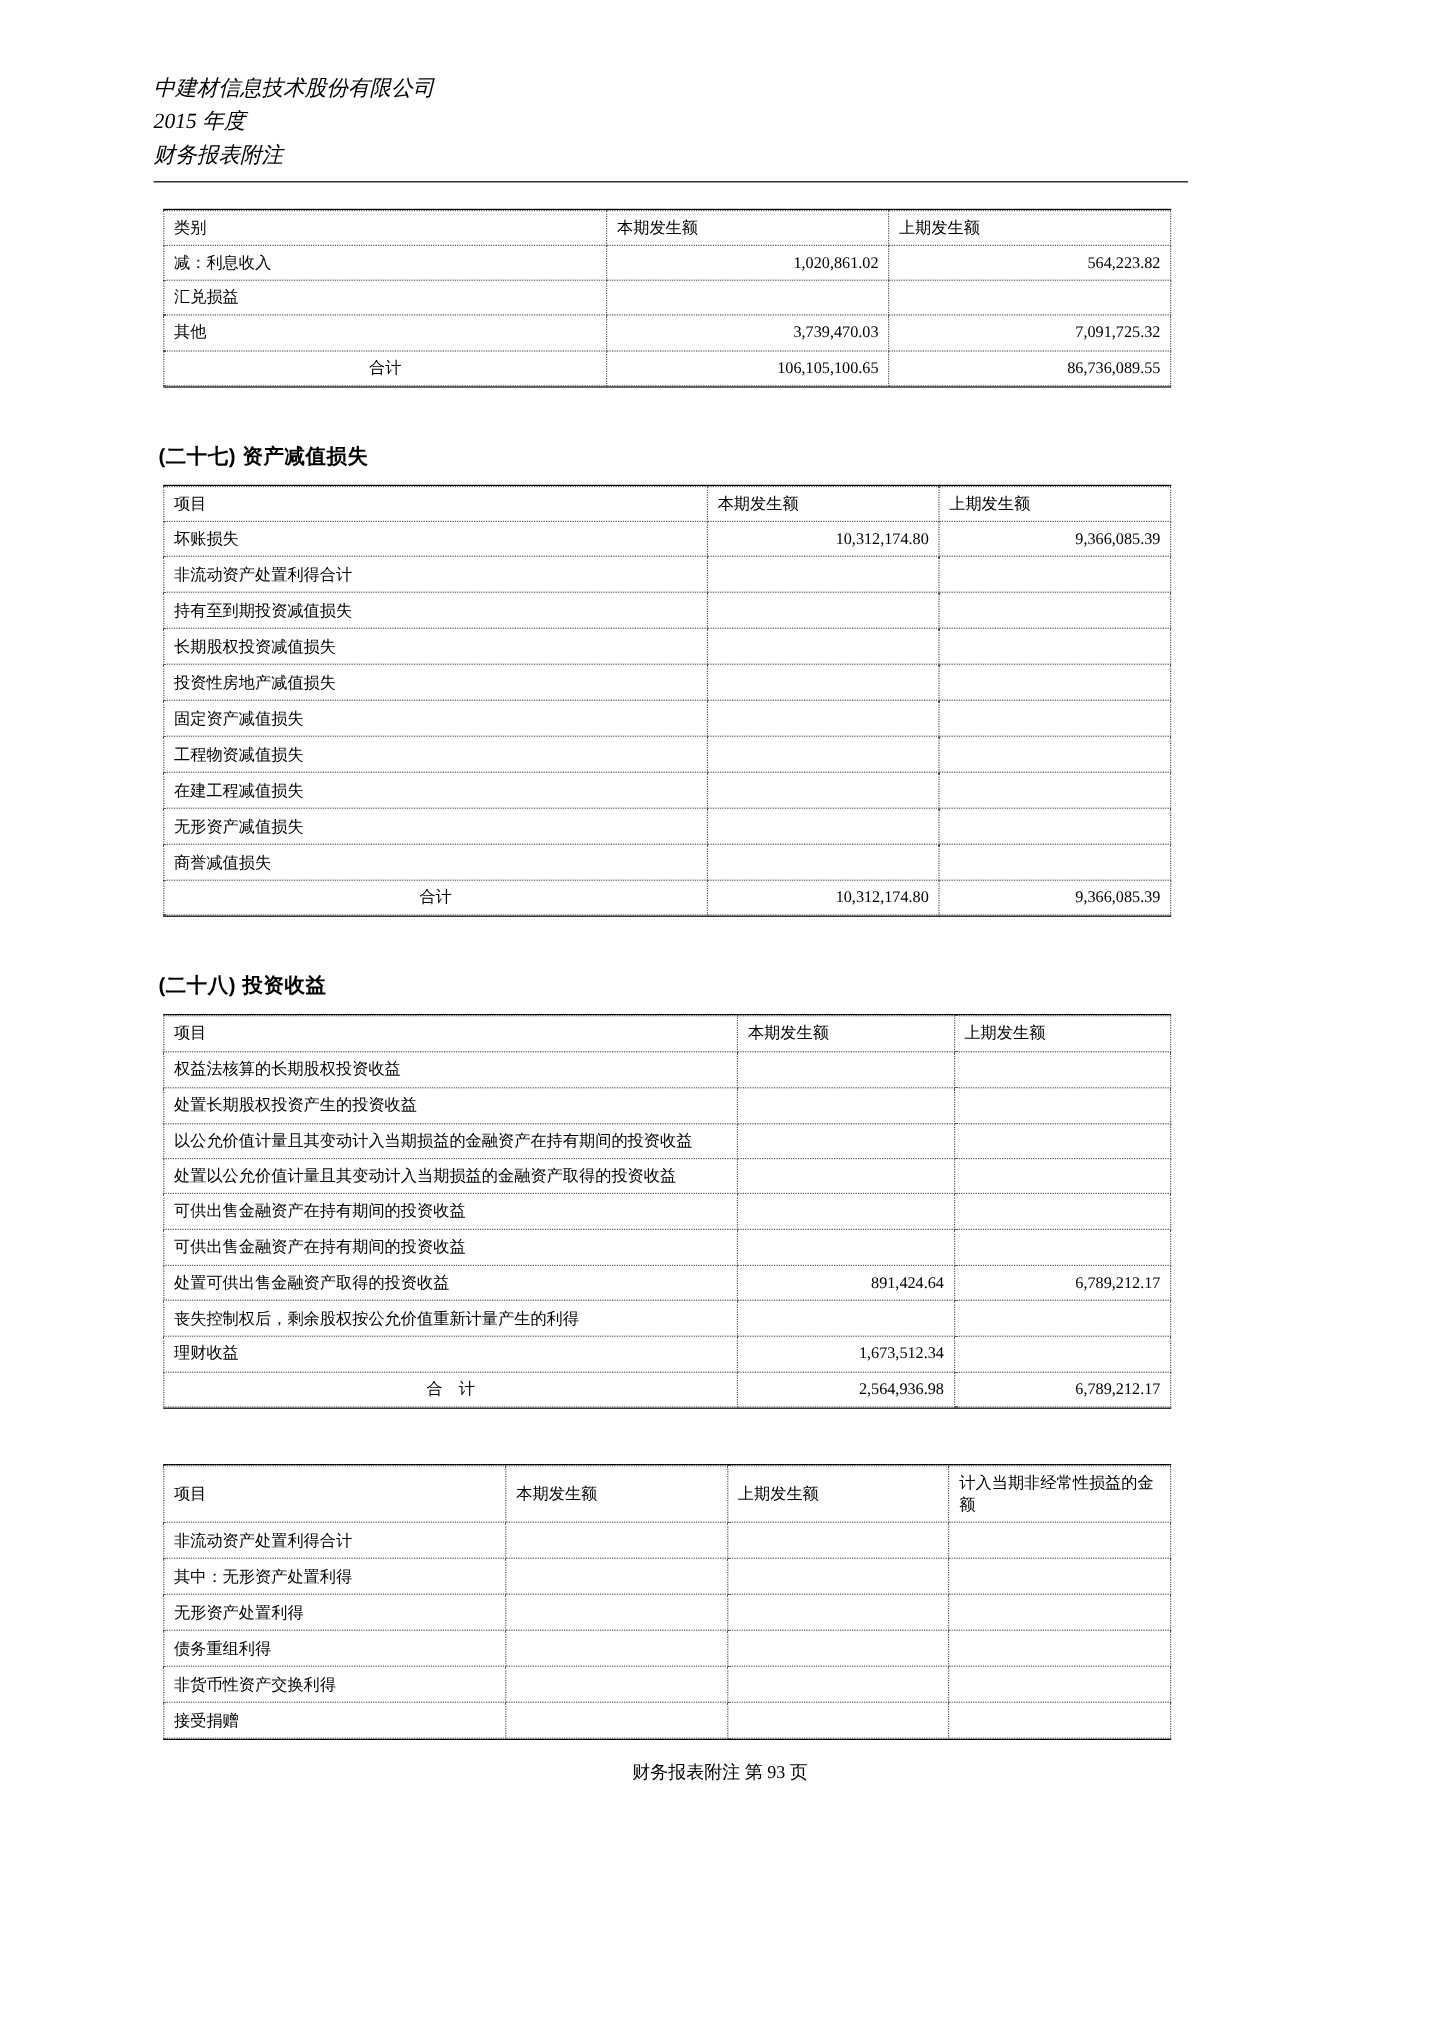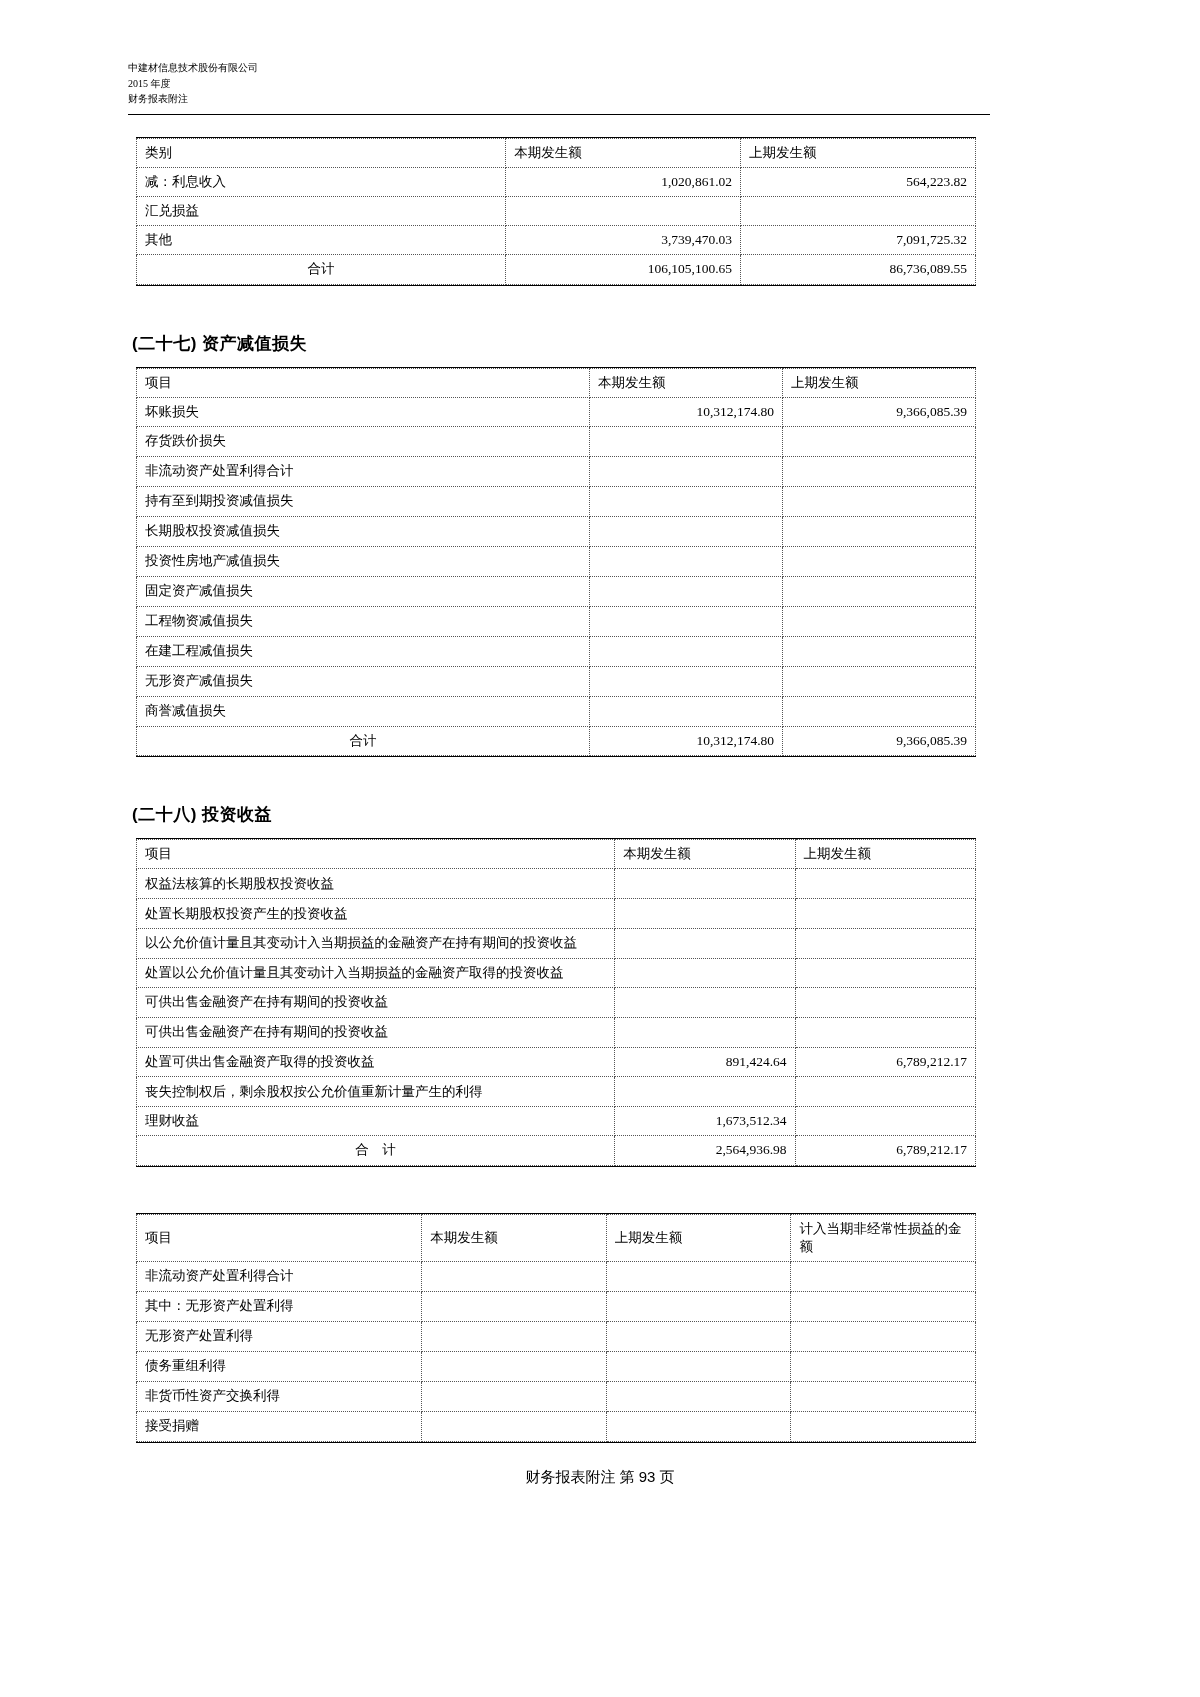--- a/index.html
+++ b/index.html
@@ -16,23 +16,24 @@
   }
   .page {
     position: relative;
     width: 1200px;
     height: 1697px;
     box-sizing: border-box;
     padding: 60px 120px 0 128px;
   }
   .header {
     font-family: "Liberation Serif", serif;
-    font-size: 10px;
+    font-size: 18px;
     line-height: 1.55;
     padding-bottom: 4px;
+    font-style: italic;
   }
   .header div { white-space: nowrap; }
   .header-rule {
     border-bottom: 1.6px solid #000;
     margin-top: 3px;
     margin-bottom: 22px;
     width: 862px;
   }
   table.doc {
     border-collapse: collapse;
@@ -68,21 +69,21 @@
     letter-spacing: 0.5px;
   }
   .gap-lg { height: 46px; }
   .footer {
     position: absolute;
     left: 0;
     right: 0;
     bottom: 210px;
     text-align: center;
     font-size: 15px;
-    font-family: Liberation Sans, sans-serif;
+    font-family: Liberation Serif, serif;
   }
   .t1 { width: 840px; margin-left: 8px; }
   .t2 { width: 840px; margin-left: 8px; }
   .t3 { width: 840px; margin-left: 8px; }
   .t4 { width: 840px; margin-left: 8px; }
   .empty-cell { height: 19px; }
 </style>
 </head>
 <body>
 
@@ -145,25 +146,20 @@
       <tbody>
         <tr class="head">
           <td class="ctr">项目</td>
           <td class="ctr">本期发生额</td>
           <td class="ctr">上期发生额</td>
         </tr>
         <tr>
           <td class="lft">坏账损失</td>
           <td class="num">10,312,174.80</td>
           <td class="num">9,366,085.39</td>
-        </tr>
-        <tr>
-          <td class="lft">存货跌价损失</td>
-          <td class="num empty-cell"></td>
-          <td class="num"></td>
         </tr>
         <tr>
           <td class="lft">非流动资产处置利得合计</td>
           <td class="num empty-cell"></td>
           <td class="num"></td>
         </tr>
         <tr>
           <td class="lft">持有至到期投资减值损失</td>
           <td class="num empty-cell"></td>
           <td class="num"></td>

